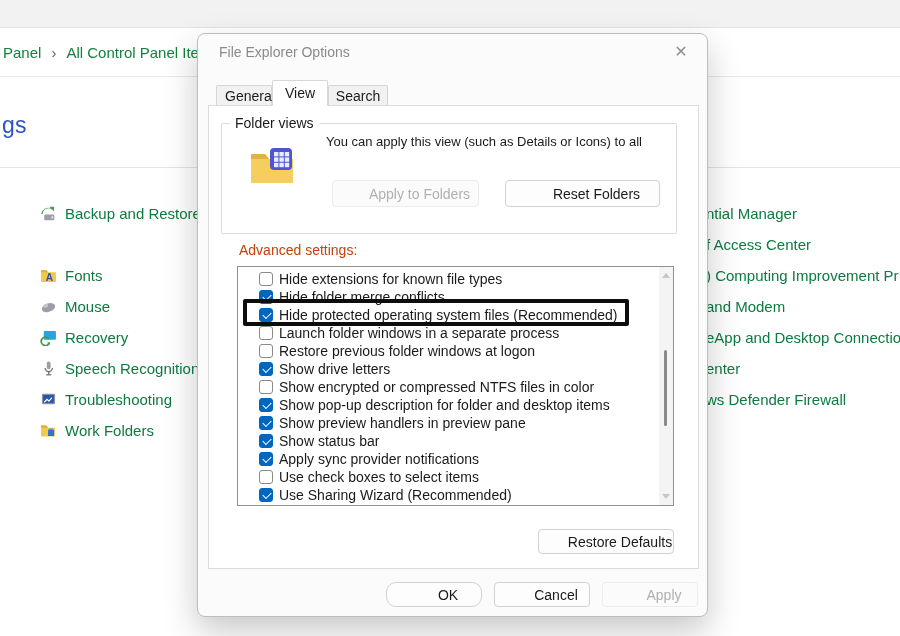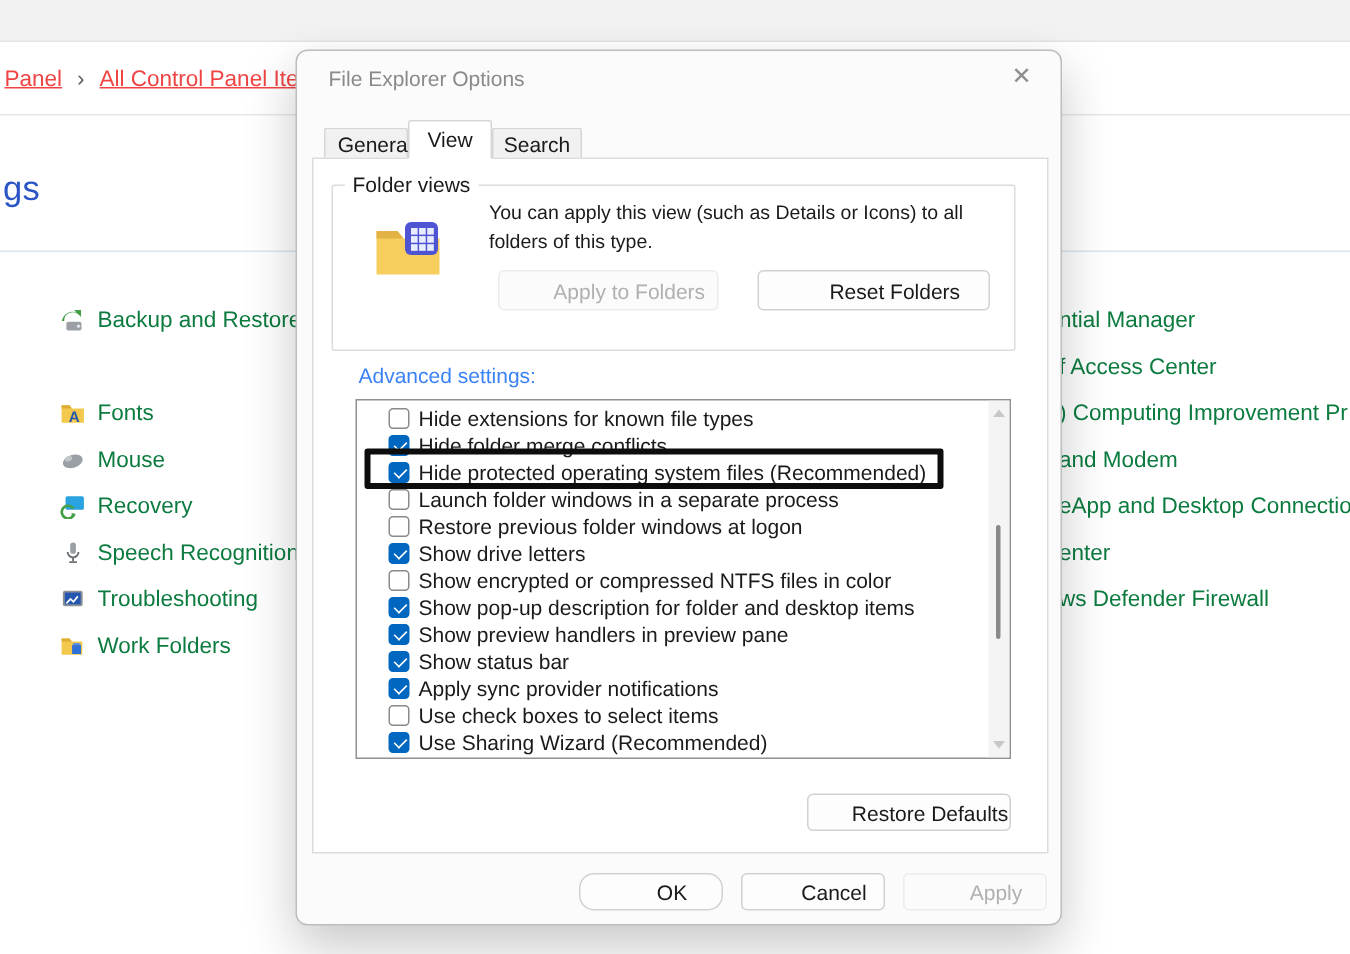--- a/index.html
+++ b/index.html
@@ -6,21 +6,21 @@
   html,body { width:900px; height:636px; }
   body { font-family:"Liberation Sans","DejaVu Sans",sans-serif; background:#fff; overflow:hidden; position:relative; }
 
   .screen { position:absolute; inset:0; width:900px; height:636px; background:#fff; }
 
   
   .cp-topbar { position:absolute; left:0; top:0; width:900px; height:28px;
     background:#f2f2f2; border-bottom:1px solid #e4e4e4; }
   .cp-breadcrumb-row { position:absolute; left:0; top:29px; width:900px; height:48px;
     background:#fff; border-bottom:1px solid #e8e8e8; display:flex; align-items:center; }
-  .crumb { font-size:15px; color:#ef4444; white-space:nowrap;text-decoration:underline; }
+  .crumb { font-size:15px; color:#15803d; white-space:nowrap; }
   .crumb-sep { font-size:15px; color:#5d5d5d; margin:0 10px; }
   .cp-breadcrumb-row .lead { margin-left:3px; }
 
   .cp-heading { position:absolute; left:2px; top:112px; font-size:23px;
     color:var(--heading-blue,#2b55c4); letter-spacing:.2px; }
   .cp-divider-blue { position:absolute; left:0; top:167px; width:900px; height:1px; background:#d9e6f2; }
 
   .cpl-item { position:absolute; left:40px; height:31px; display:flex; align-items:center; gap:8px; cursor:pointer; }
   .cpl-item .lbl { font-size:15px; color:var(--green-link,#0c7b3f); white-space:nowrap; }
   .cpl-icon { width:17px; height:17px; flex:0 0 17px; display:inline-block; }
@@ -59,21 +59,21 @@
     line-height:19px; color:#1a1a1a; }
   .fv-desc span { display:block; white-space:nowrap; }
 
   .btn { background:#fdfdfd; border:1px solid #d1d1d1; border-radius:4px;
     font-size:14px; color:#1a1a1a; display:flex; align-items:center; justify-content:center;
     font-family:inherit; cursor:pointer;padding-left:28px; }
   .btn.disabled { background:#fbfbfb; border-color:#ececec; color:#b0b0b0; }
   #btn-apply-folders { position:absolute; left:110px; top:56px; width:147px; height:27px; }
   #btn-reset-folders { position:absolute; left:283px; top:56px; width:155px; height:27px; }
 
-  .adv-label { position:absolute; left:30px; top:136px; font-size:14px; color:#3b82f6; }
+  .adv-label { position:absolute; left:30px; top:136px; font-size:14px; color:#c2410c; }
 
   
   .listbox { position:absolute; left:28px; top:160px; width:437px; height:240px;
     background:#fff; border:1px solid #909090; overflow:hidden; }
   .cbrow { position:absolute; left:0; width:415px; height:18px; display:flex;
     align-items:center; cursor:pointer; }
   .cb { width:14px; height:14px; margin-left:21px; border:1px solid #8a8a8a;
     border-radius:3px; background:#fff; position:relative; flex:0 0 14px; }
   .cbrow.checked .cb { background:var(--accent,#0067c0); border-color:var(--accent,#0067c0); }
   .cbrow.checked .cb::after { content:""; position:absolute; left:3px; top:3px;
@@ -236,21 +236,20 @@
                 <rect x="36.8" y="15.4" width="4.4" height="4.4"></rect>
               <rect x="26" y="20.8" width="4.4" height="4.4"></rect>
                 <rect x="31.4" y="20.8" width="4.4" height="4.4"></rect>
                 <rect x="36.8" y="20.8" width="4.4" height="4.4"></rect>
             </g>
             <path d="M3 17h18l-4-5z" fill="#f5ce5e" opacity="0"></path>
           </svg>
         </span>
         <div class="fv-desc">
           <span>You can apply this view (such as Details or Icons) to all</span>
-          <span>folders of this type.</span>
         </div>
         <button class="btn disabled" id="btn-apply-folders">Apply to Folders</button>
         <button class="btn" id="btn-reset-folders">Reset Folders</button>
       </div>
 
       <div class="adv-label">Advanced settings:</div>
 
       <div class="listbox">
         <div class="cbrow" style="top:3px">
             <span class="cb"></span>

